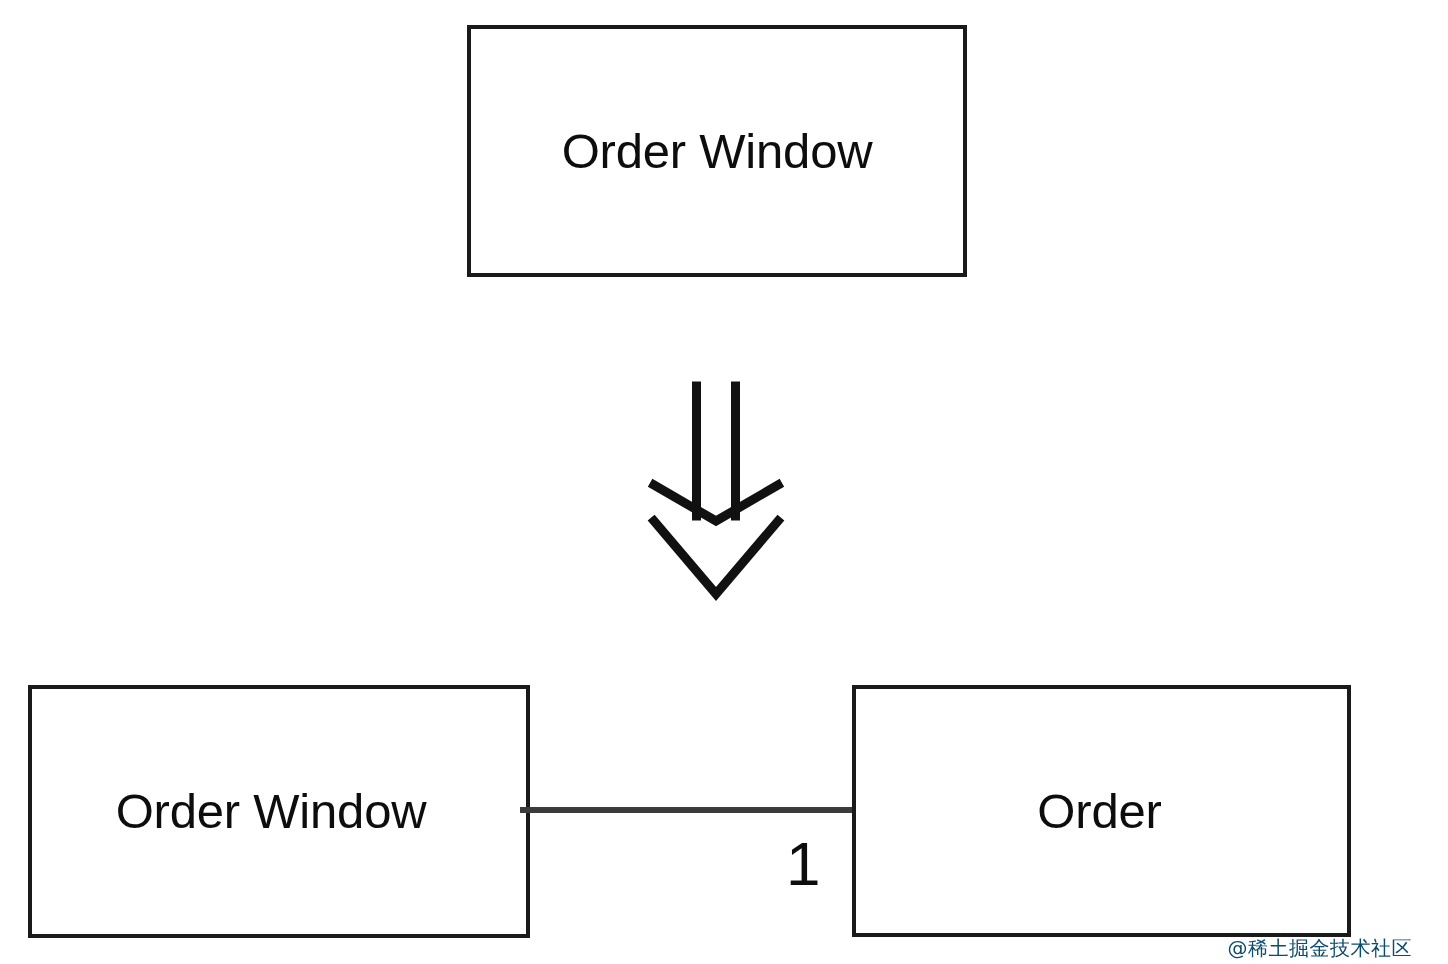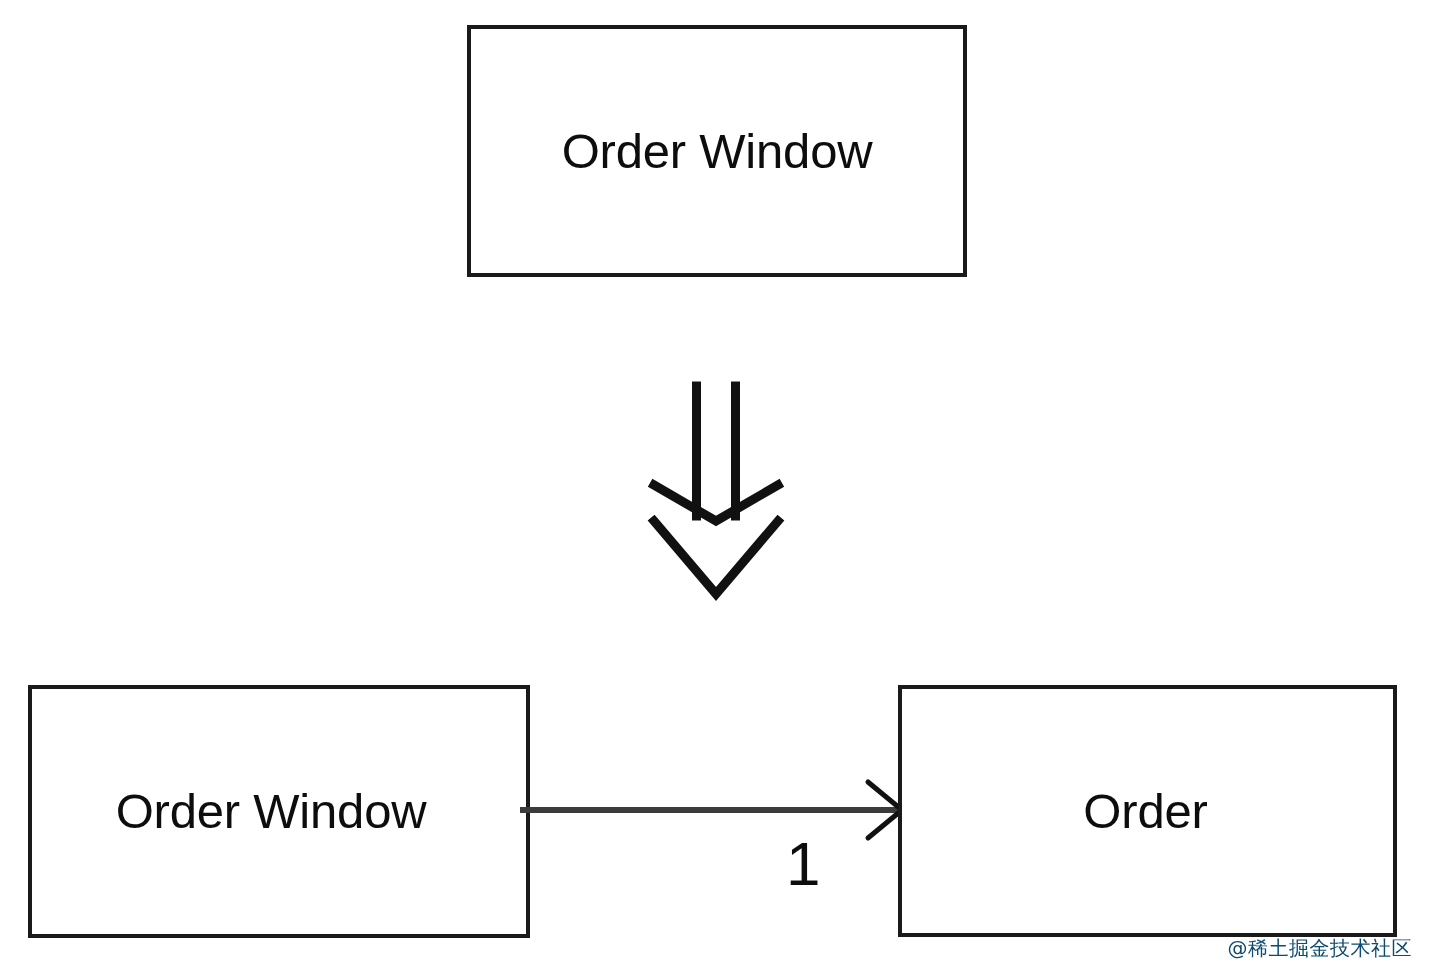--- a/index.html
+++ b/index.html
@@ -57,21 +57,21 @@
     top: 685px;
     width: 502px;
     height: 253px;
   }
   #node-source .node-label {
     transform: translateX(-8px);
   }
 
   
   #node-target {
-    left: 898px;
+    left: 852px;
     top: 685px;
     width: 499px;
     height: 252px;
   }
   #node-target .node-label {
     transform: translateX(-2px);
   }
 
   
   #transform-arrow {

